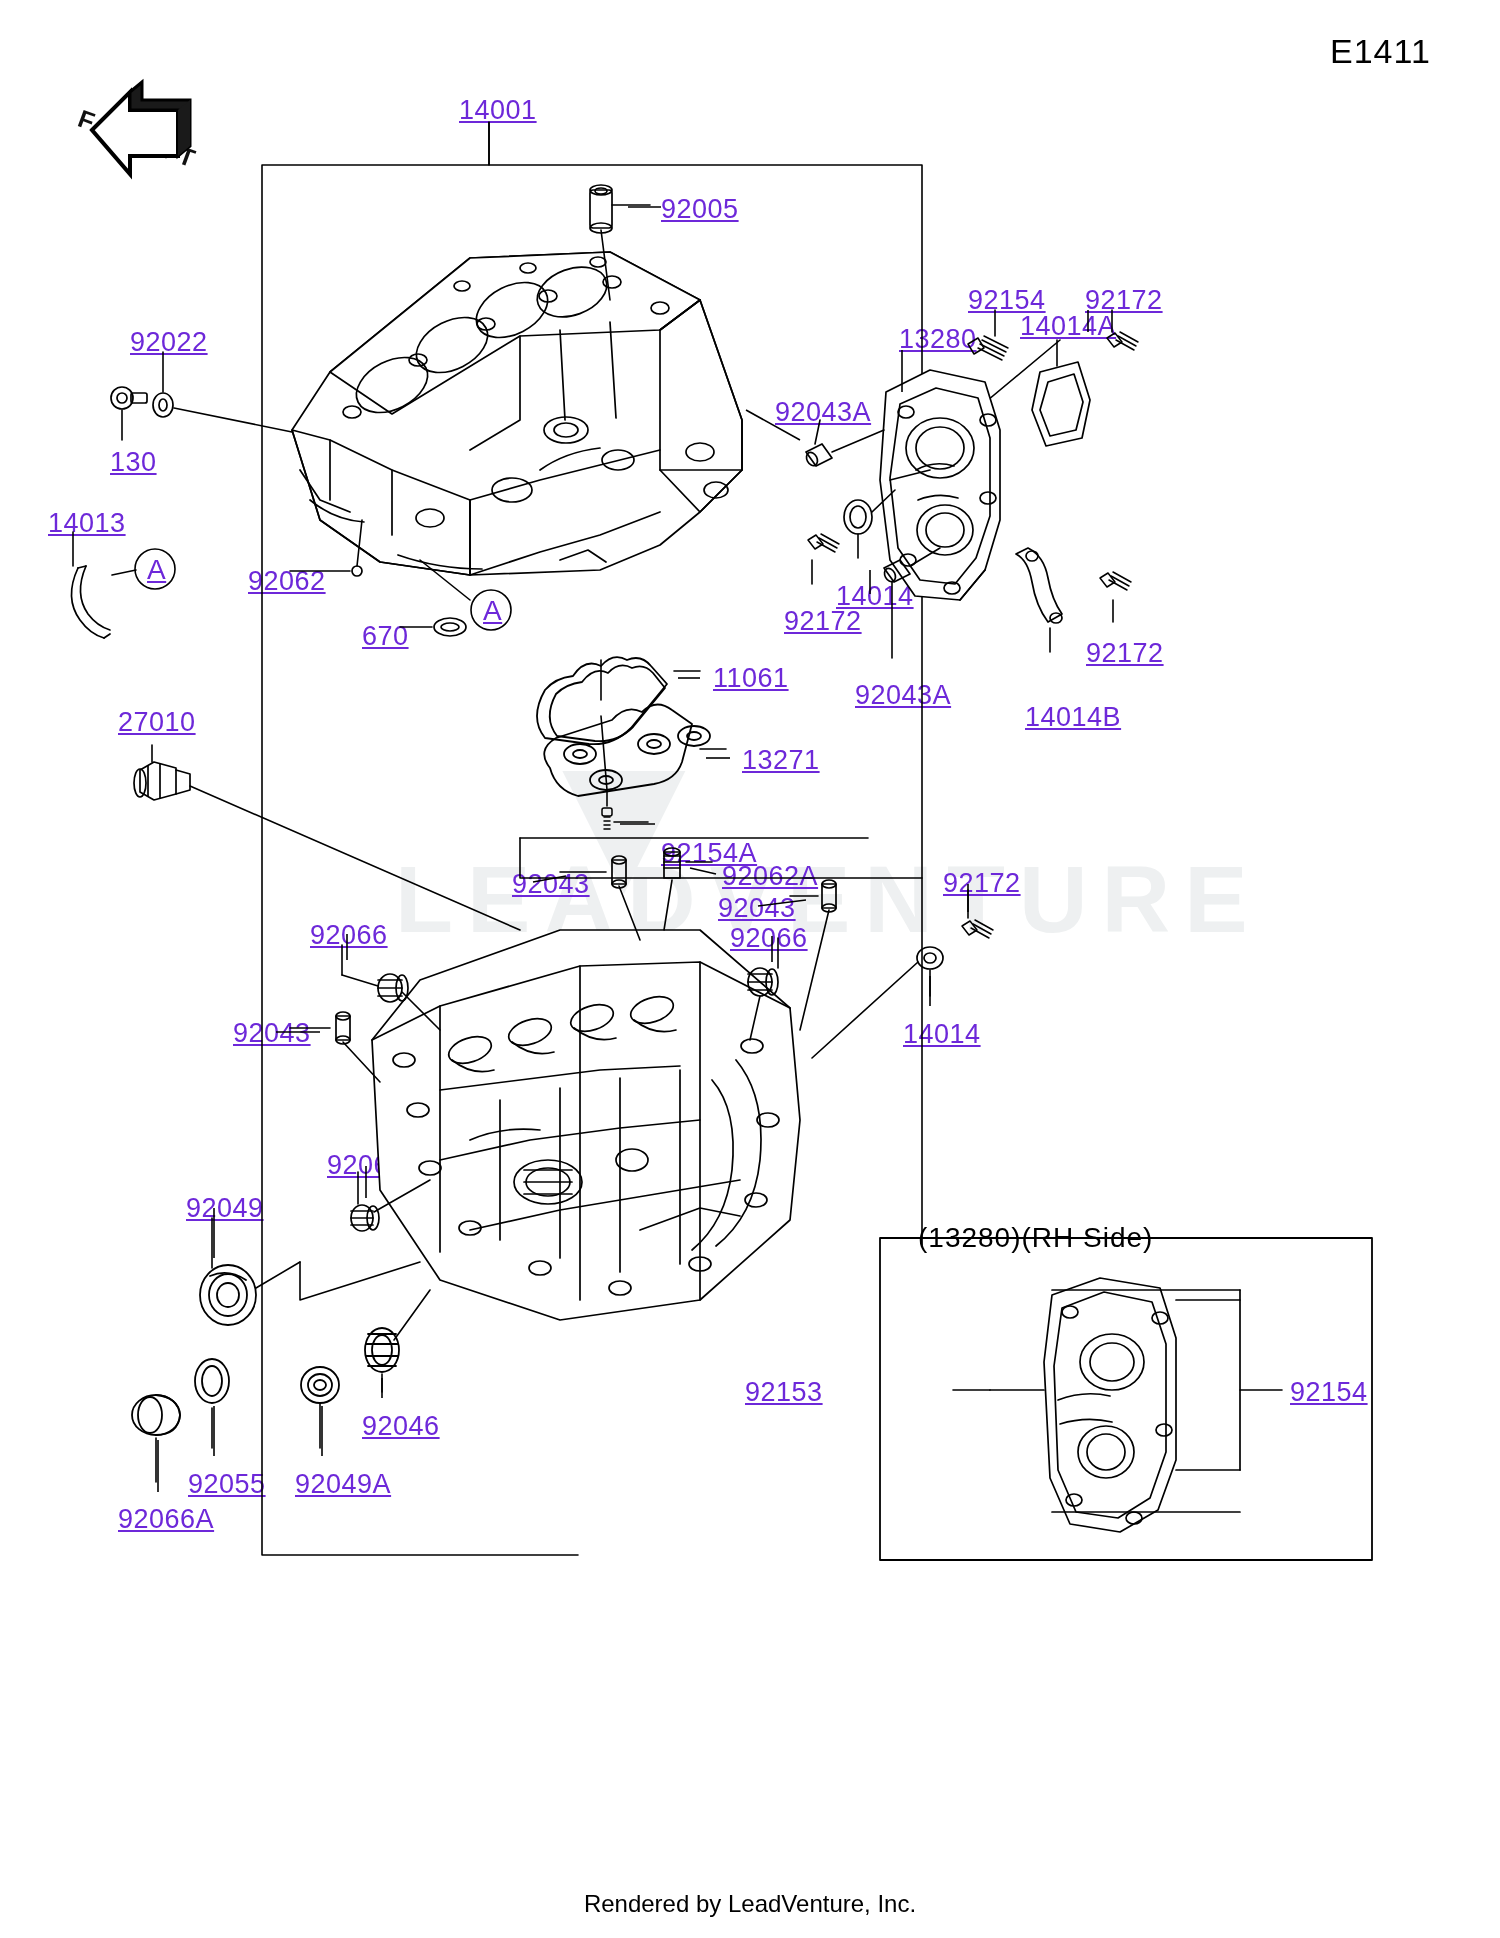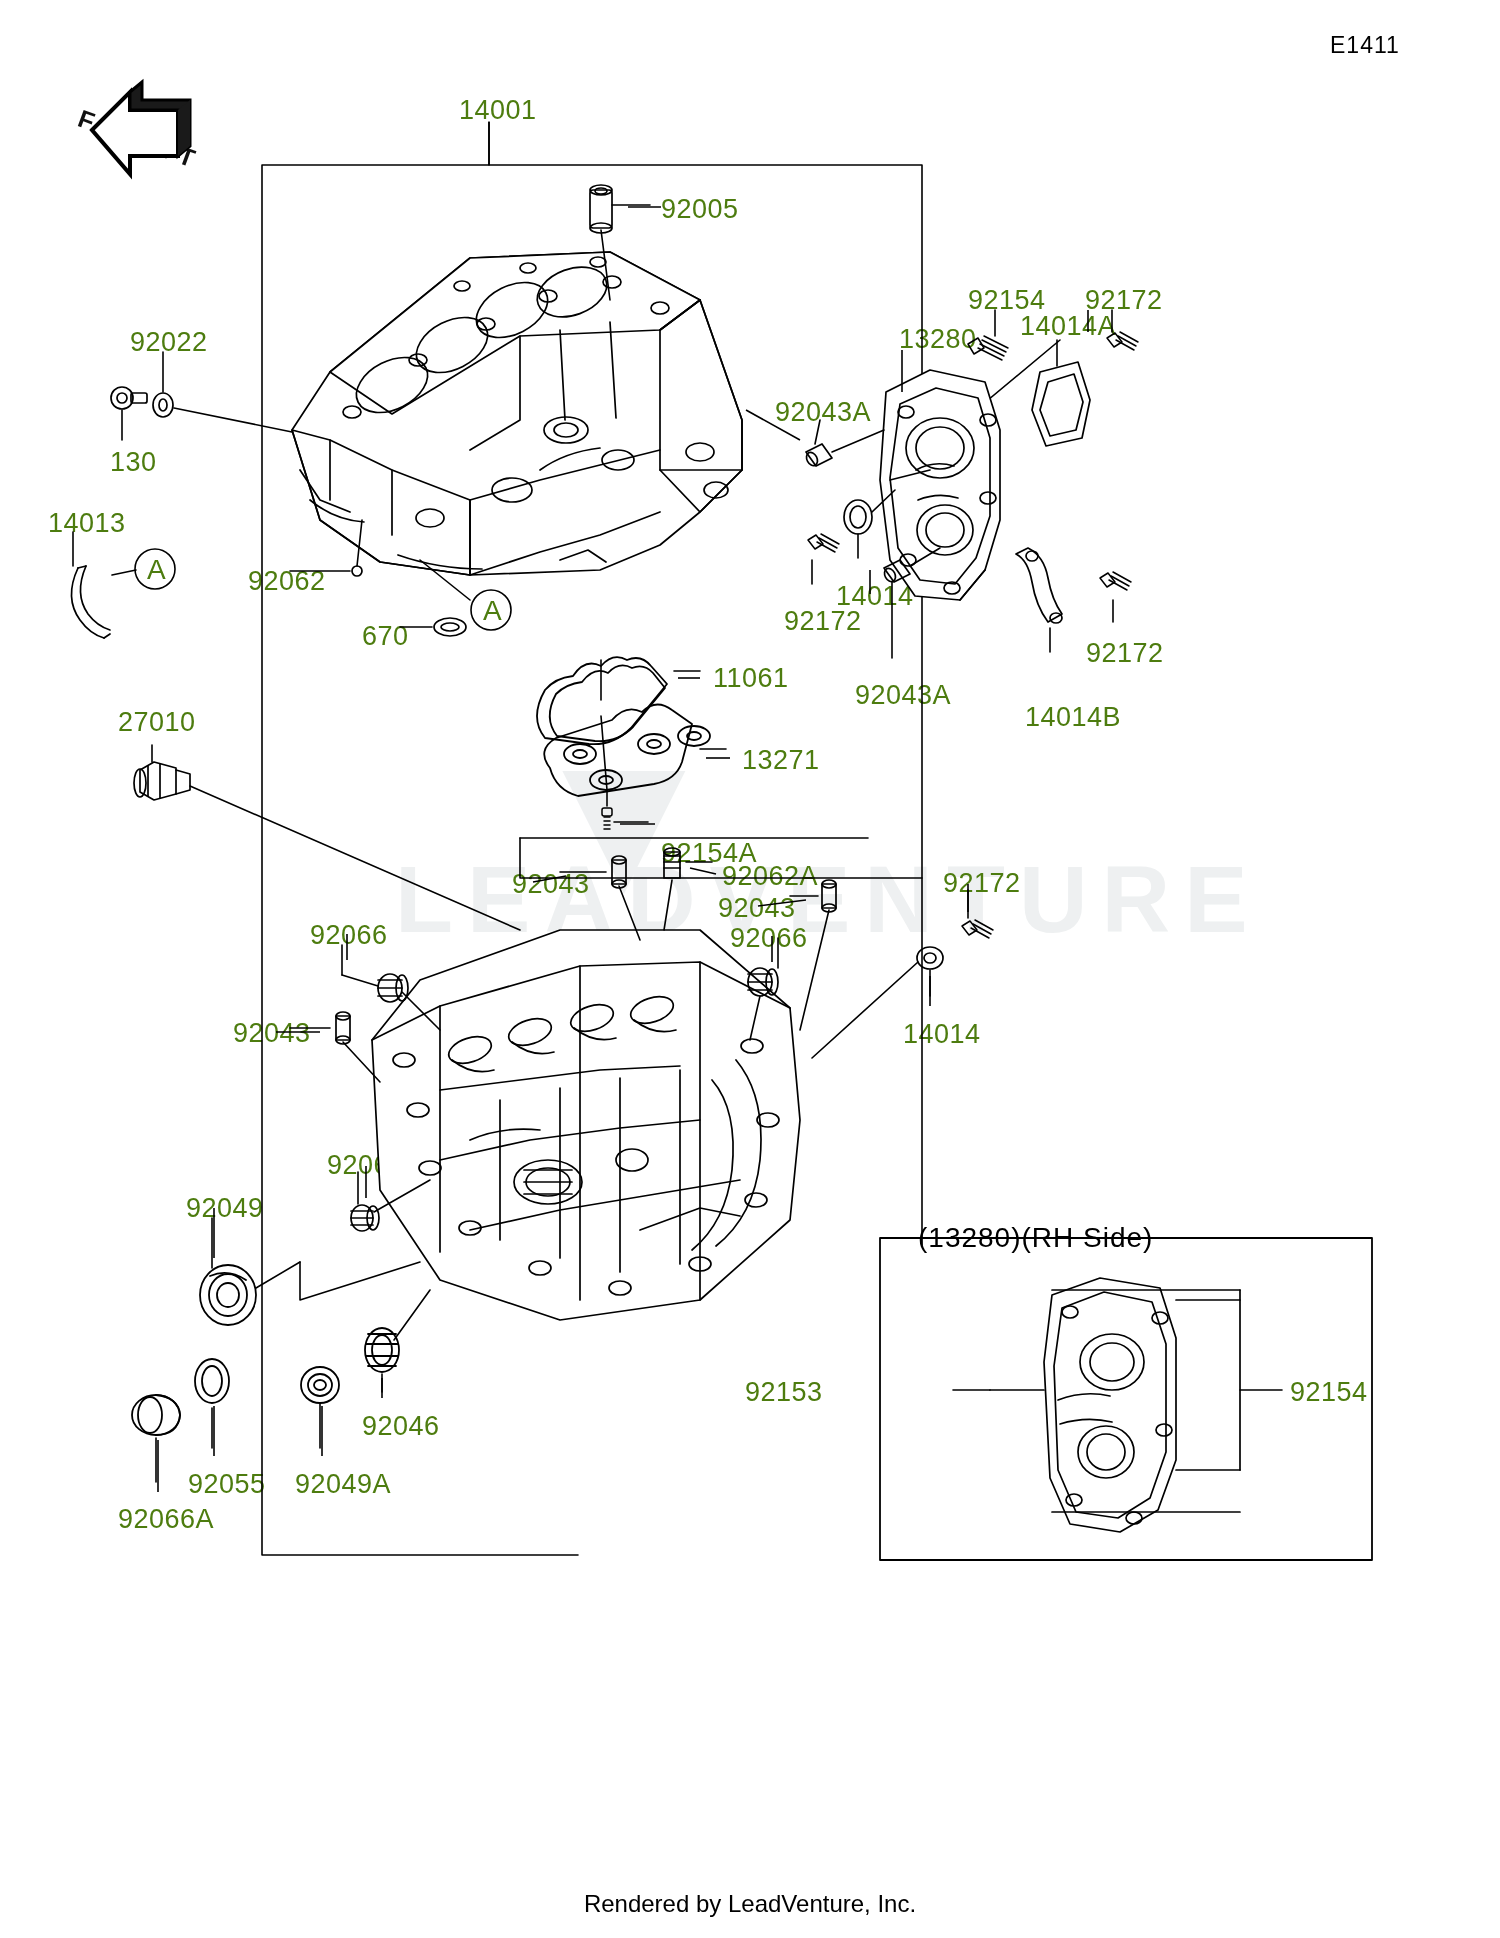--- a/index.html
+++ b/index.html
@@ -1,20 +1,20 @@
 <!DOCTYPE html>
 <html><head>
 <meta charset="utf-8">
 <style>
   html,body{margin:0;padding:0;background:#fff;}
   body{width:1500px;height:1938px;position:relative;font-family:"Liberation Sans",sans-serif;color:#000;overflow:hidden;}
   #stage{position:absolute;inset:0;}
   svg.layer{position:absolute;top:0;left:0;width:1500px;height:1938px;overflow:visible;}
-  .lbl{position:absolute;font-size:27px;letter-spacing:.5px;color:#4d7c0f;white-space:nowrap;}
-  .code{position:absolute;font-size:23px;letter-spacing:1px;}
+  .lbl{position:absolute;font-size:27px;letter-spacing:.5px;color:#6d28d9;white-space:nowrap;text-decoration:underline;}
+  .code{position:absolute;font-size:34px;letter-spacing:1px;}
   .footer{position:absolute;left:0;width:1500px;text-align:center;font-size:24px;}
   .wm{position:absolute;color:#eef0f1;font-size:95px;font-weight:bold;letter-spacing:14px;user-select:none;}
   .wm2{position:absolute;color:#eef0f1;font-size:210px;font-weight:bold;user-select:none;font-family:"Liberation Serif",serif;}
   .inset-title{position:absolute;font-size:28px;letter-spacing:1px;}
 </style>
 </head>
 <body>
 
 <div id="stage">
 

